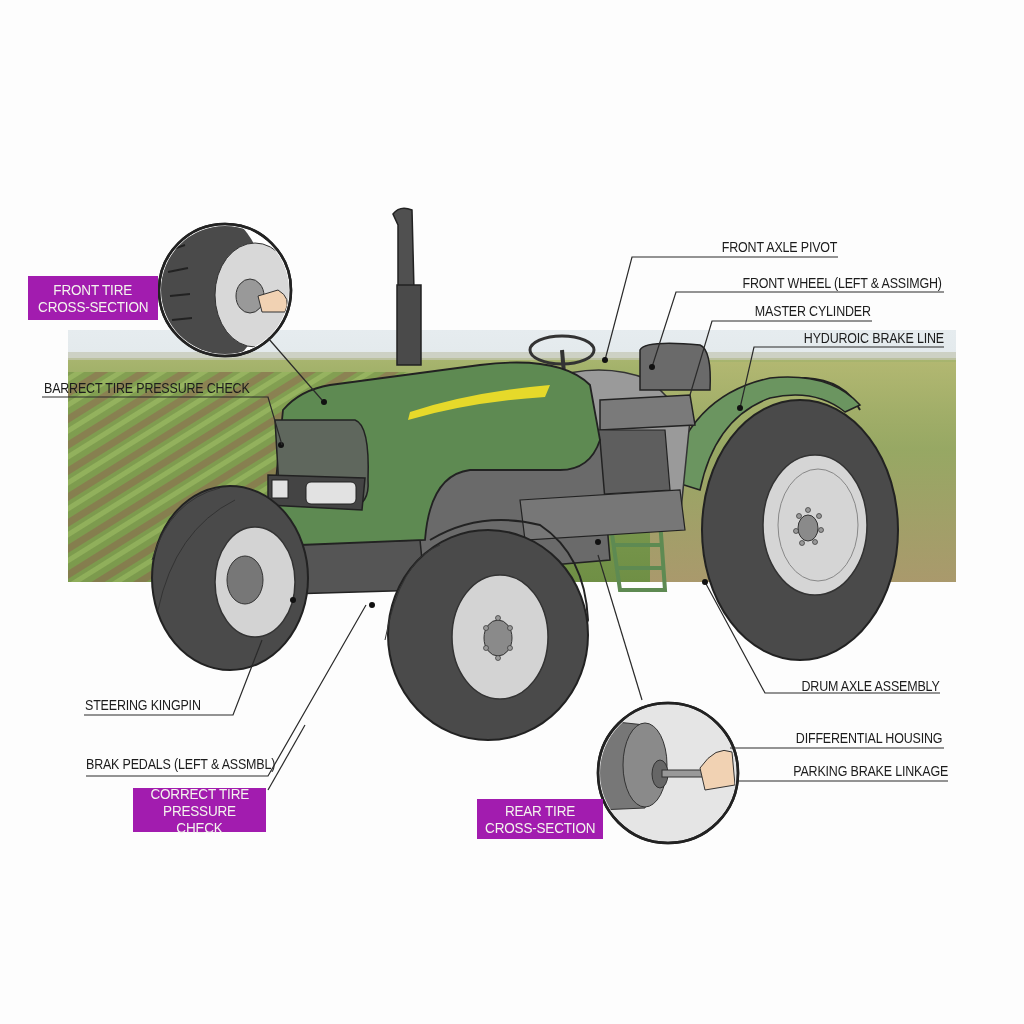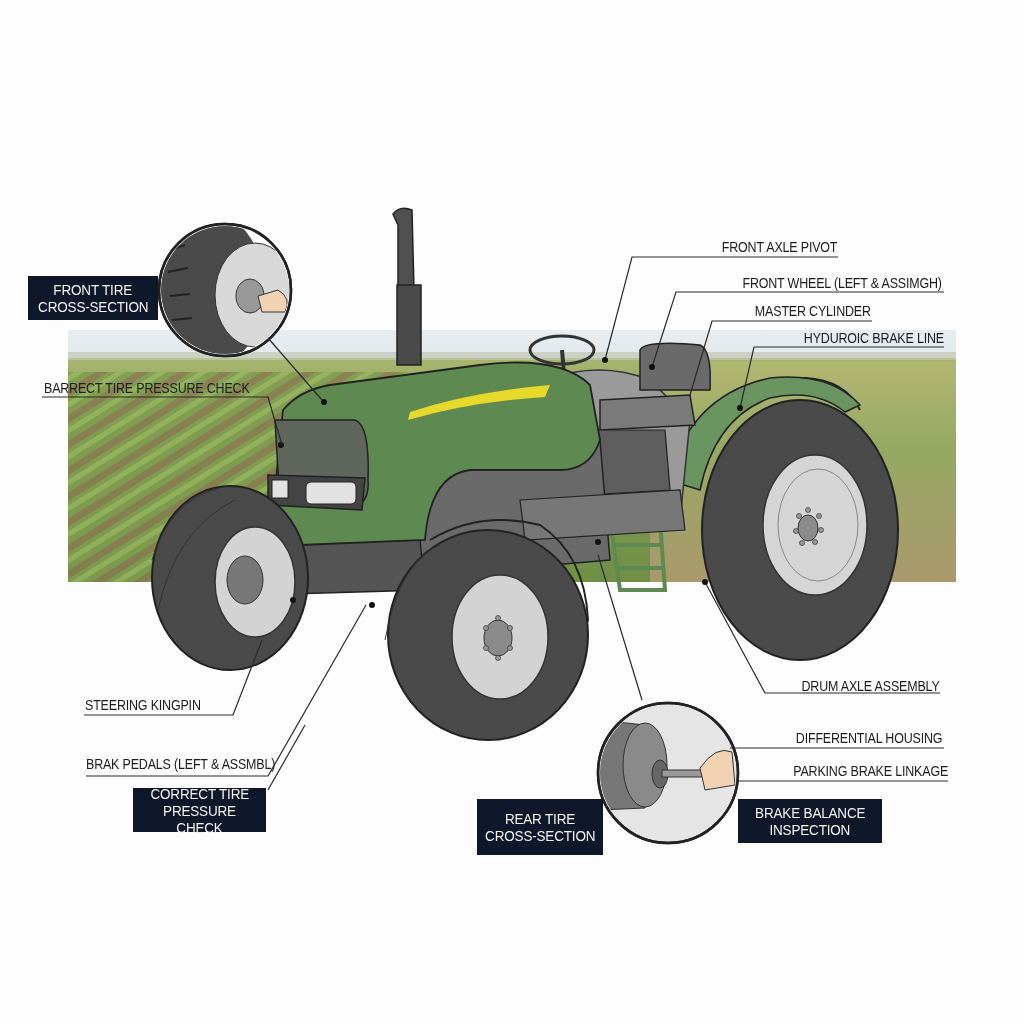--- a/index.html
+++ b/index.html
@@ -1,21 +1,21 @@
 <!DOCTYPE html>
 <html><head>
 <meta charset="utf-8">
 <style>
   html,body{margin:0;padding:0;}
   body{width:1024px;height:1024px;background:#fdfdfd;position:relative;overflow:hidden;font-family:"Liberation Sans","DejaVu Sans",sans-serif;}
   #stage{position:absolute;left:0;top:0;width:1024px;height:1024px;}
   .label{position:absolute;font-family:"Liberation Sans",sans-serif;font-size:14.5px;color:#1c1c1c;letter-spacing:-0.2px;white-space:nowrap;transform:scaleX(0.86);}
   .label.left{transform-origin:left center;}
   .label.right{transform-origin:right center;text-align:right;}
-  .badge{position:absolute;background:#0f172a;color:#f4f4ee;font-family:"Liberation Sans",sans-serif;font-size:15px;line-height:17px;text-align:center;display:flex;flex-direction:column;justify-content:center;align-items:center;letter-spacing:-0.2px;}
+  .badge{position:absolute;background:#a21caf;color:#f4f4ee;font-family:"Liberation Sans",sans-serif;font-size:15px;line-height:17px;text-align:center;display:flex;flex-direction:column;justify-content:center;align-items:center;letter-spacing:-0.2px;}
   .badge span{display:block;transform:scaleX(0.9);}
 </style>
 </head>
 <body>
 
 <div id="stage">
 
   <svg width="1024" height="1024" viewBox="0 0 1024 1024" style="position:absolute;left:0;top:0;">
     <defs>
       <linearGradient id="sky" x1="0" y1="0" x2="0" y2="1">
@@ -179,27 +179,23 @@
   </svg>
 
   <div class="badge" style="left:28px;top:276px;width:130px;height:44px;">
     <span>FRONT TIRE</span>
     <span>CROSS-SECTION</span>
   </div>
   <div class="badge" style="left:133px;top:788px;width:133px;height:44px;justify-content:center;">
     <span>CORRECT TIRE</span>
     <span>PRESSURE CHECK</span>
   </div>
-  <div class="badge" style="left:477px;top:799px;width:126px;height:56px;">
+  <div class="badge" style="left:477px;top:799px;width:126px;height:40px;">
     <span>REAR TIRE</span>
     <span>CROSS-SECTION</span>
-  </div>
-  <div class="badge" style="left:738px;top:799px;width:144px;height:44px;">
-    <span>BRAKE BALANCE</span>
-    <span>INSPECTION</span>
   </div>
 
   <div class="label left" style="left:44px;top:380px;">BARRECT TIRE PRESSURE CHECK</div>
   <div class="label left" style="left:85px;top:697px;">STEERING KINGPIN</div>
   <div class="label left" style="left:86px;top:756px;">BRAK PEDALS (LEFT &amp; ASSMBL)</div>
 
   <div class="label right" style="right:187px;top:239px;">FRONT AXLE PIVOT</div>
   <div class="label right" style="right:82px;top:275px;">FRONT WHEEL (LEFT &amp; ASSIMGH)</div>
   <div class="label right" style="right:153px;top:303px;">MASTER CYLINDER</div>
   <div class="label right" style="right:80px;top:330px;">HYDUROIC BRAKE LINE</div>

